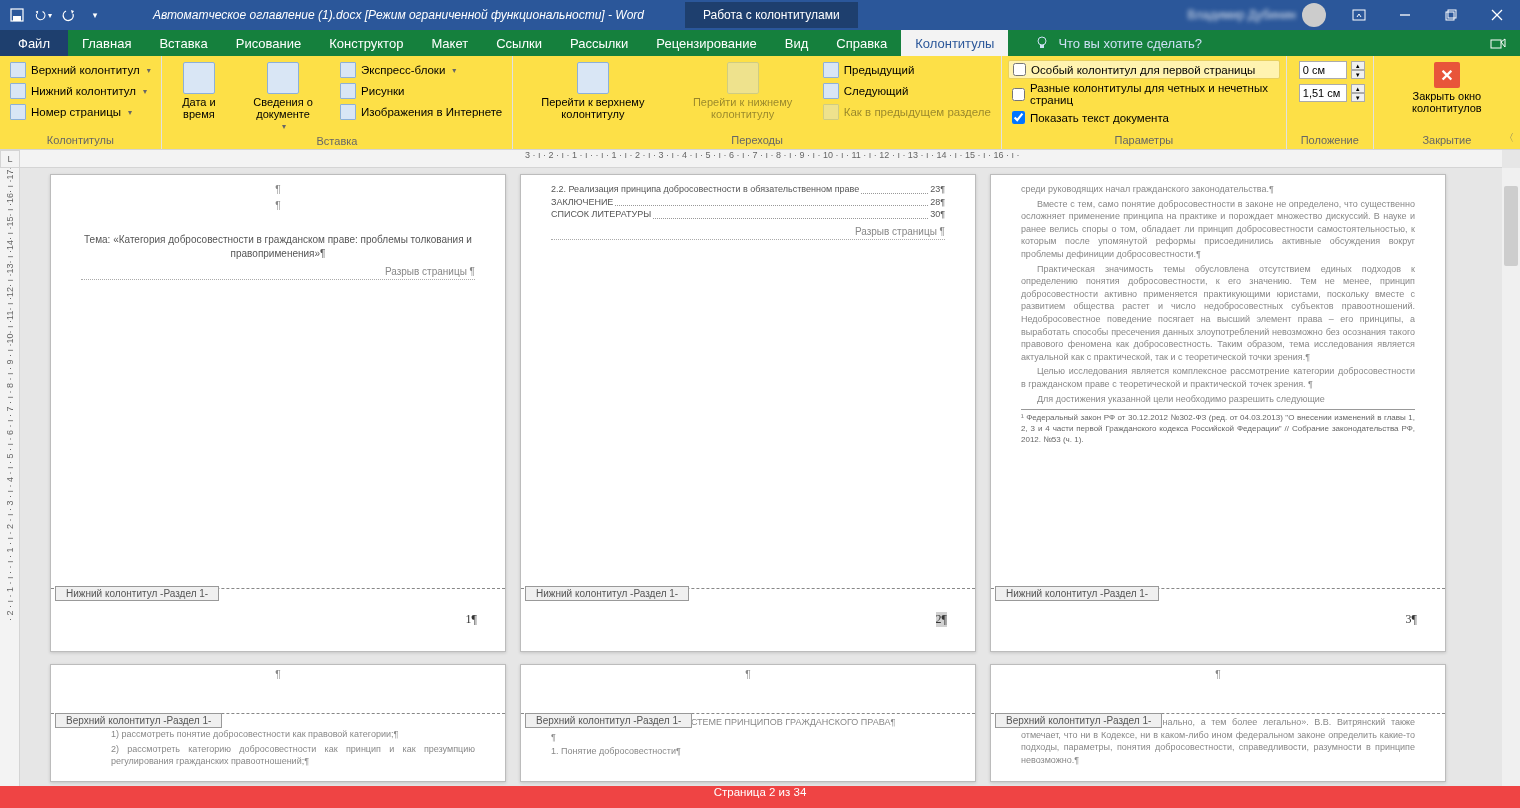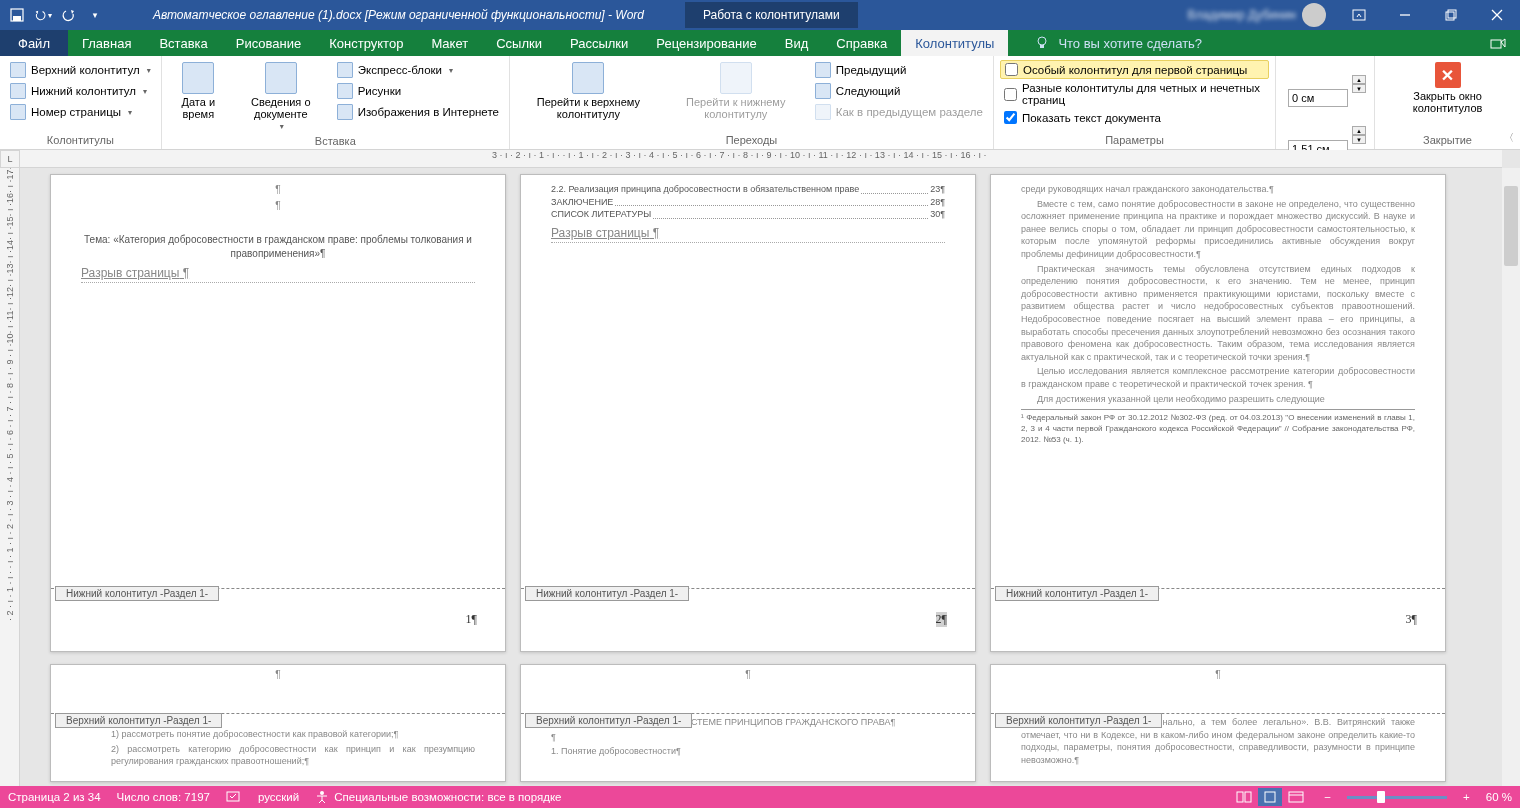--- a/index.html
+++ b/index.html
@@ -19,71 +19,71 @@
 .ribbon-tabs { height: 26px; background: #15803d; display: flex; align-items: stretch; color: white; font-size: 13px; }
 .ribbon-tab { padding: 0 14px; display: flex; align-items: center; cursor: pointer; }
 .ribbon-tab.file { background: #1e3f6e; padding: 0 18px; }
 .ribbon-tab.active { background: #f3f3f3; color: #2b579a; }
 .tell-me { display: flex; align-items: center; gap: 8px; padding: 0 26px; color: #cde0f5; }
 .bulb { width: 16px; height: 16px; }
 .ribbon-spacer { flex: 1; }
 .share-icon { padding: 0 14px; display: flex; align-items: center; }
 
 
-.ribbon { height: 94px; background: #ffffff; border-bottom: 1px solid #d4d4d4; display: flex; position: relative; }
+.ribbon { height: 94px; background: #fde047; border-bottom: 1px solid #d4d4d4; display: flex; position: relative; }
 .ribbon-group { border-right: 1px solid #e1e1e1; display: flex; flex-direction: column; padding: 2px 6px 0; }
 .ribbon-group-body { display: flex; flex: 1; align-items: flex-start; gap: 4px; padding-top: 2px; }
 .ribbon-group-label { text-align: center; font-size: 11px; color: #666; padding: 2px 0 3px; }
 .rbtn-large { display: flex; flex-direction: column; align-items: center; justify-content: flex-start; width: auto; padding: 2px 6px; font-size: 11px; text-align: center; cursor: pointer; gap: 2px; }
 .rbtn-large .icon-lg { width: 32px; height: 32px; background: #d9e6f5; border: 1px solid #8db0d8; border-radius: 2px; }
 .rbtn-small { display: flex; align-items: center; gap: 5px; font-size: 11.5px; padding: 2px 4px; cursor: pointer; white-space: nowrap; }
 .rbtn-small .icon-sm { width: 16px; height: 16px; background: #d9e6f5; border: 1px solid #8db0d8; border-radius: 1px; flex-shrink: 0; }
 .rbtn-col { display: flex; flex-direction: column; gap: 1px; }
 .chev { font-size: 8px; color: #666; margin-left: 2px; }
 .checkbox-row { display: flex; align-items: center; gap: 5px; font-size: 11.5px; padding: 2px 4px; cursor: pointer; }
 .checkbox-row input { width: 13px; height: 13px; }
 .checkbox-row.highlighted { background: #fff3b0; border: 1px solid #e8d060; border-radius: 2px; }
 .spinner-row { display: flex; align-items: center; gap: 4px; padding: 1px 2px; }
-.spinner-input { width: 60px; height: 18px; font-size: 11px; border: 1px solid #ababab; padding: 0 3px; margin-top: 28px; }
+.spinner-input { width: 48px; height: 18px; font-size: 11px; border: 1px solid #ababab; padding: 0 3px; }
 .spinner-ctrl { display: flex; flex-direction: column; }
 .spinner-ctrl div { width: 14px; height: 9px; background: #f0f0f0; border: 1px solid #ababab; font-size: 6px; display: flex; align-items: center; justify-content: center; }
 .close-icon-box { width: 26px; height: 26px; background: #e8553a; color: white; display: flex; align-items: center; justify-content: center; font-weight: bold; font-size: 16px; border-radius: 2px;}
 .collapse-chev { position: absolute; right: 6px; bottom: 4px; font-size: 10px; color: #666; cursor: pointer; }
 
 
 .ruler-corner { position: absolute; left: 0; top: 150px; width: 20px; height: 18px; background: #f3f3f3; border: 1px solid #d4d4d4; font-size: 9px; display: flex; align-items: center; justify-content: center; color: #666; }
 .ruler-h { position: absolute; left: 20px; top: 150px; right: 18px; height: 18px; background: #f3f3f3; border-bottom: 1px solid #d4d4d4; overflow: hidden; }
-.ruler-h-inner { position: absolute; left: 472px; font-size: 9px; color: #666; letter-spacing: 0; white-space: nowrap; }
+.ruler-h-inner { position: absolute; left: 505px; font-size: 9px; color: #666; letter-spacing: 0; white-space: nowrap; }
 .ruler-v { position: absolute; left: 0; top: 168px; width: 20px; bottom: 22px; background: #f3f3f3; border-right: 1px solid #d4d4d4; overflow: hidden; }
 .ruler-v-inner { position: absolute; top: -30px; font-size: 9px; color: #666; writing-mode: vertical-lr; transform: rotate(180deg); left: 5px; white-space: nowrap; }
 
 
 .doc-area { position: absolute; left: 20px; top: 168px; right: 18px; bottom: 22px; background: #e6e6e6; overflow: hidden; }
 .pages-row { display: flex; gap: 14px; padding: 6px 30px; }
 .page { background: white; border: 1px solid #bcbcbc; box-shadow: 0 1px 3px rgba(0,0,0,0.15); position: relative; font-family: "Times New Roman", serif; font-size: 10px; color: #333; }
 .page.top { width: 456px; height: 478px; }
 .page.bot { width: 456px; height: 118px; }
 .page-content { padding: 8px 30px; font-size: 10px; line-height: 1.4; color: #555; }
 .page-content.small { font-size: 9px; }
 .page-content p { margin-bottom: 2px; text-align: justify; }
-.page-break { text-align: left; font-size: 12px; color: #888; border-bottom: 1px dotted #aaa; margin: 4px 0; text-decoration: underline; }
+.page-break { text-align: right; font-size: 10px; color: #888; border-bottom: 1px dotted #aaa; margin: 4px 0; }
 .footer-tag { position: absolute; background: #f0f0f0; border: 1px solid #999; font-size: 10px; padding: 1px 10px; color: #555; }
 .footer-line { position: absolute; border-top: 1px dashed #888; left: 0; right: 0; }
 .page-num { position: absolute; font-size: 12px; font-family: "Times New Roman"; }
 .toc-line { display: flex; font-size: 9px; color: #555; }
 .toc-dots { flex: 1; border-bottom: 1px dotted #999; margin: 0 2px 2px; }
 .para-mark { color: #888; }
 .footnote { font-size: 8px; color: #666; border-top: 1px solid #999; padding-top: 2px; margin-top: 4px; }
 
 
 .vscroll { position: absolute; right: 0; top: 168px; width: 18px; bottom: 22px; background: #f0f0f0; }
 .vscroll-thumb { position: absolute; left: 2px; right: 2px; top: 18px; height: 80px; background: #cdcdcd; border-radius: 2px; }
 
 
-.statusbar { position: absolute; bottom: 0; left: 0; right: 0; height: 22px; background: #ec4899; color: white; display: flex; align-items: center; font-size: 11.5px; padding: 0 8px; gap: 16px; }
+.statusbar { position: absolute; bottom: 0; left: 0; right: 0; height: 22px; background: #ef4444; color: white; display: flex; align-items: center; font-size: 11.5px; padding: 0 8px; gap: 16px; flex-direction: column; }
 .statusbar .spacer { flex: 1; }
 .view-btns { display: flex; gap: 2px; }
 .view-btn { width: 24px; height: 18px; display: flex; align-items: center; justify-content: center; cursor: pointer; }
 .zoom-slider { width: 100px; height: 3px; background: #6b8fc5; position: relative; }
 .zoom-thumb { position: absolute; width: 8px; height: 12px; background: white; top: -5px; left: 30px; border-radius: 1px; }
 </style>
 </head>
 <body>
 
 <div class="titlebar">

